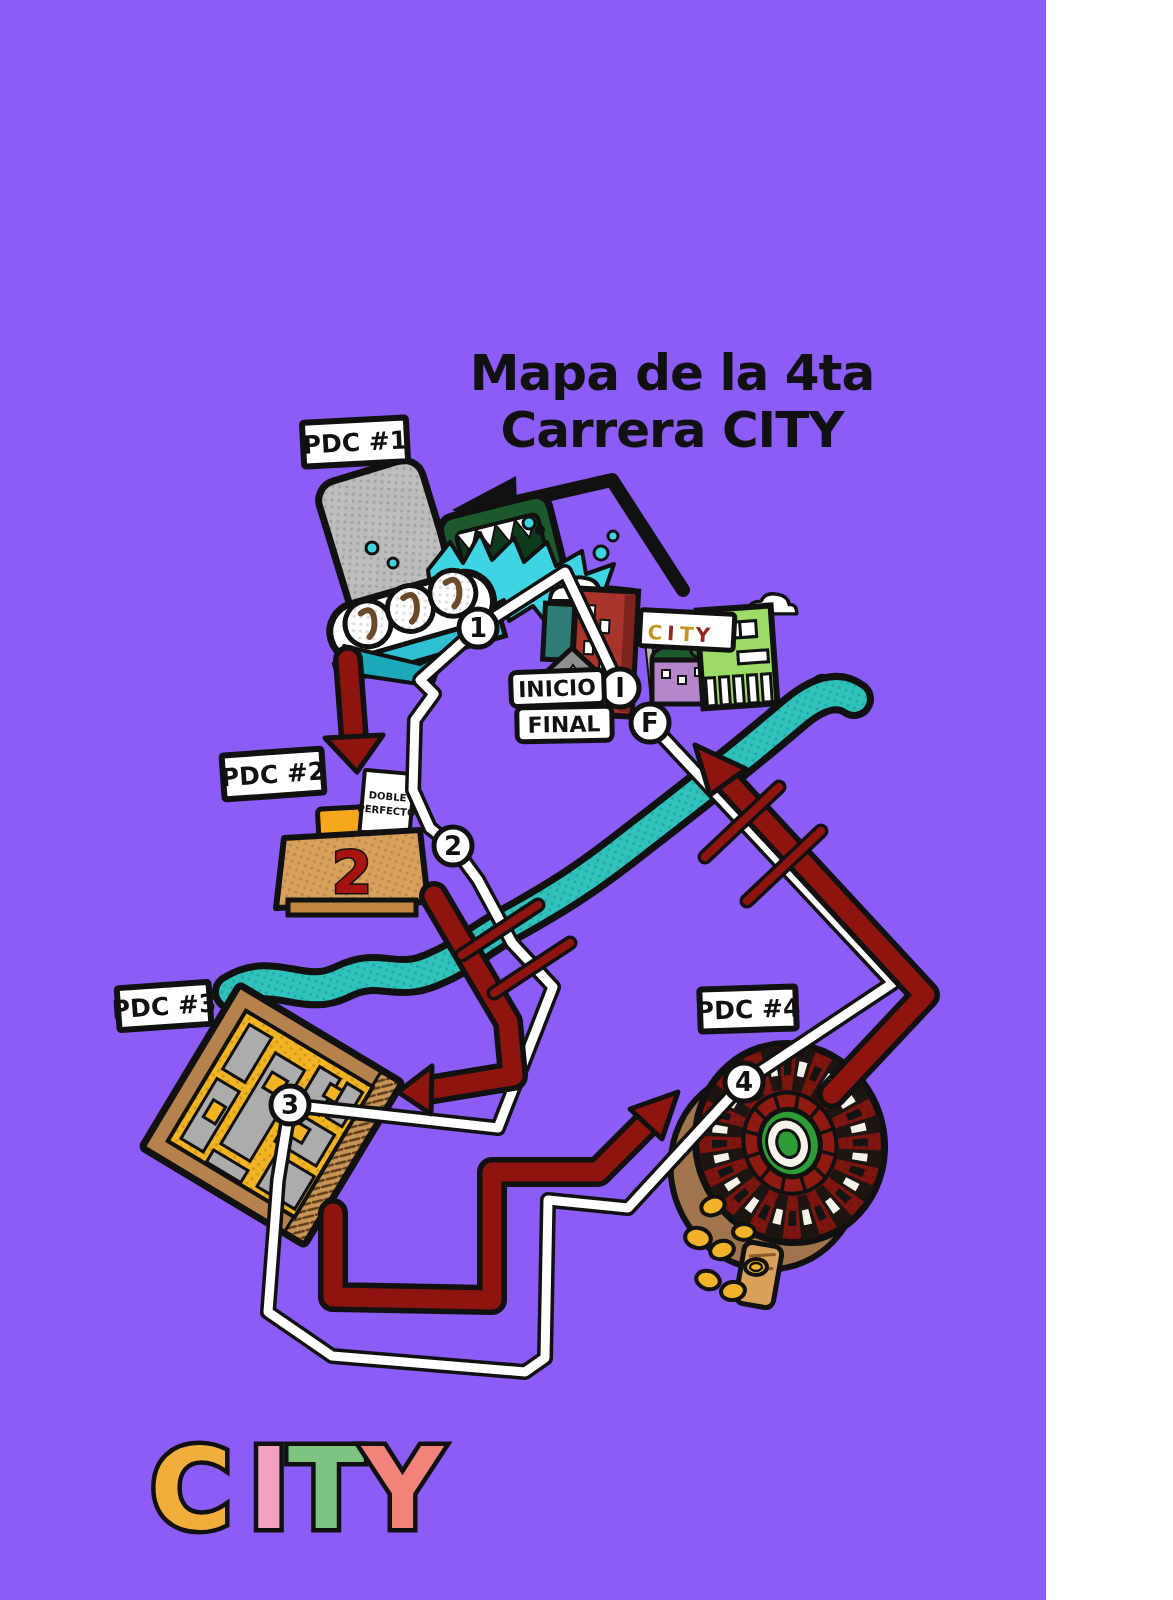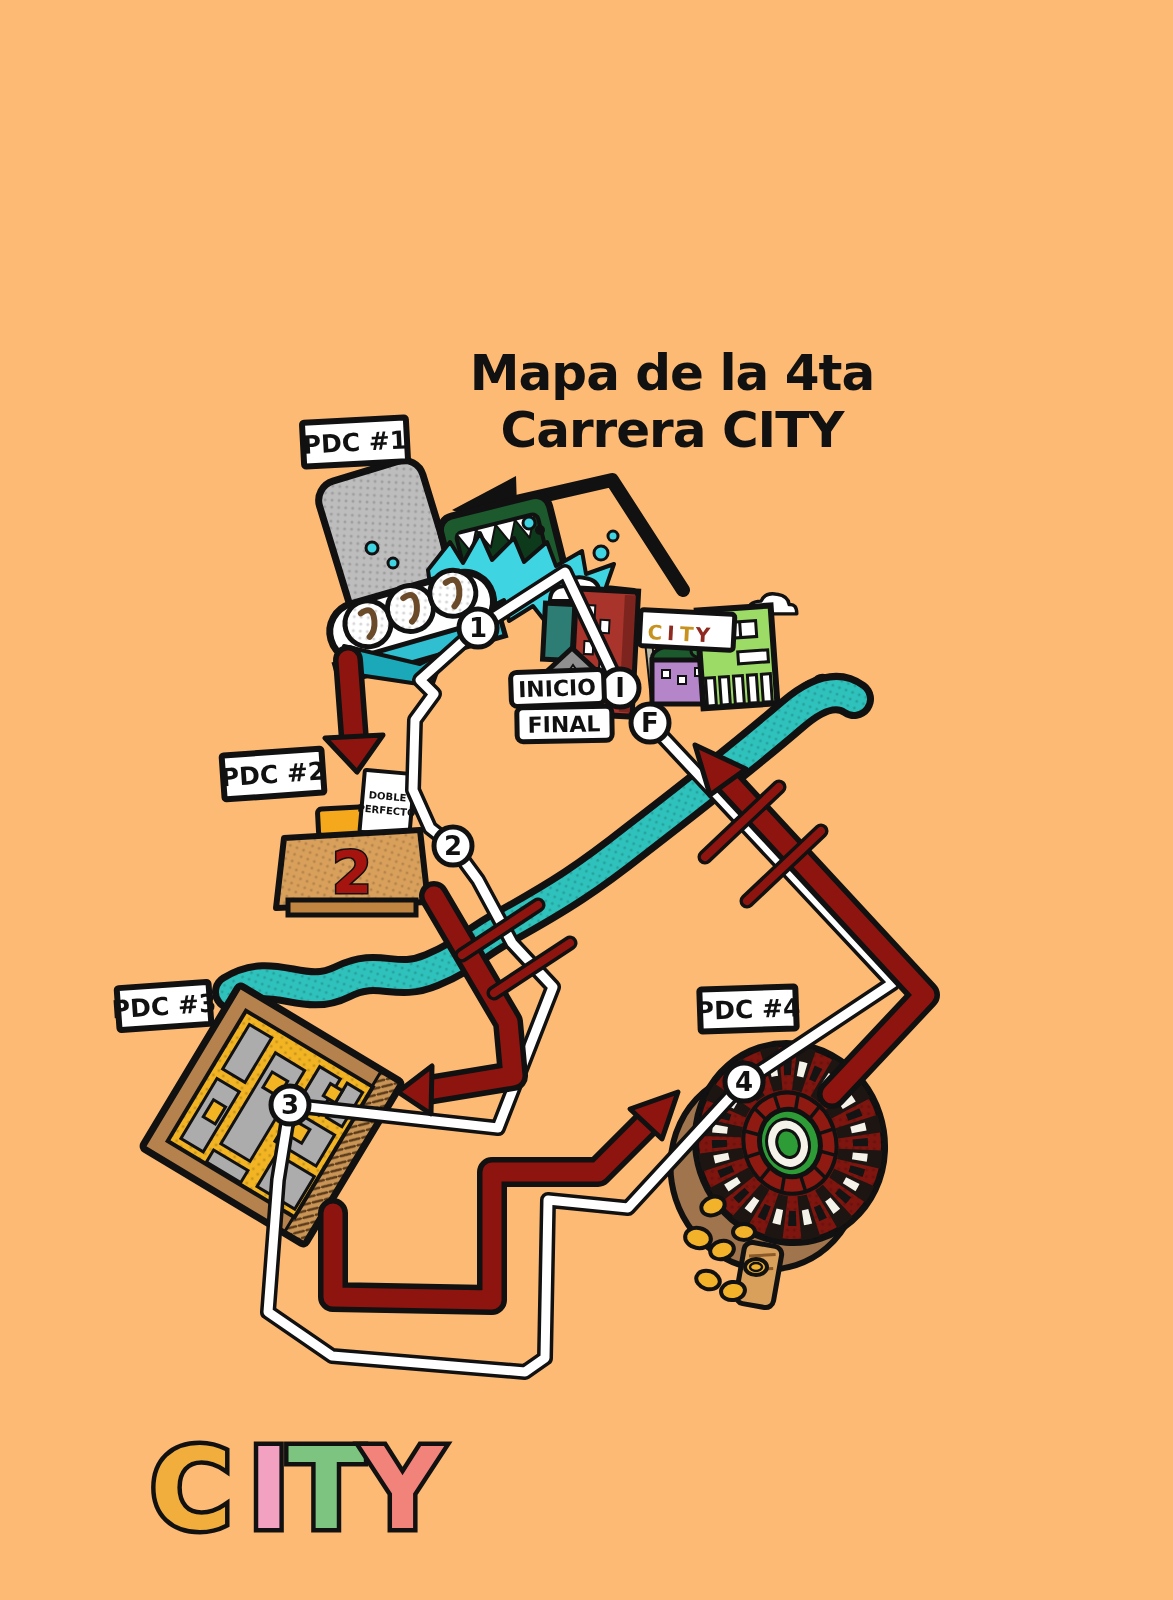--- a/index.html
+++ b/index.html
@@ -1,16 +1,16 @@
 <!DOCTYPE html>
 <html><head>
 <meta charset="utf-8">
 <style>
   html,body{margin:0;padding:0;background:#fff;}
-  .stage{position:relative;width:1173px;height:1600px;background:#fdba74;overflow:hidden;
+  .stage{position:relative;width:1046px;height:1600px;background:#8b5cf6;overflow:hidden;
          font-family:"DejaVu Sans","Liberation Sans",sans-serif;}
   svg{position:absolute;left:0;top:0;}
   text{font-family:"DejaVu Sans","Liberation Sans",sans-serif;}
   .title-text{font-weight:900;font-size:50px;fill:#111;letter-spacing:-1px;}
   .label-text{font-weight:900;font-size:25px;fill:#111;}
   .small-label{font-weight:900;font-size:22px;fill:#111;}
   .marker-text{font-weight:900;font-size:26px;fill:#111;}
   .sign-text{font-weight:700;font-size:10px;fill:#111;}
   .banner-letter{font-weight:900;font-size:20px;}
   .podium-number{font-weight:900;font-size:58px;paint-order:stroke;stroke:#111;stroke-width:3px;}

